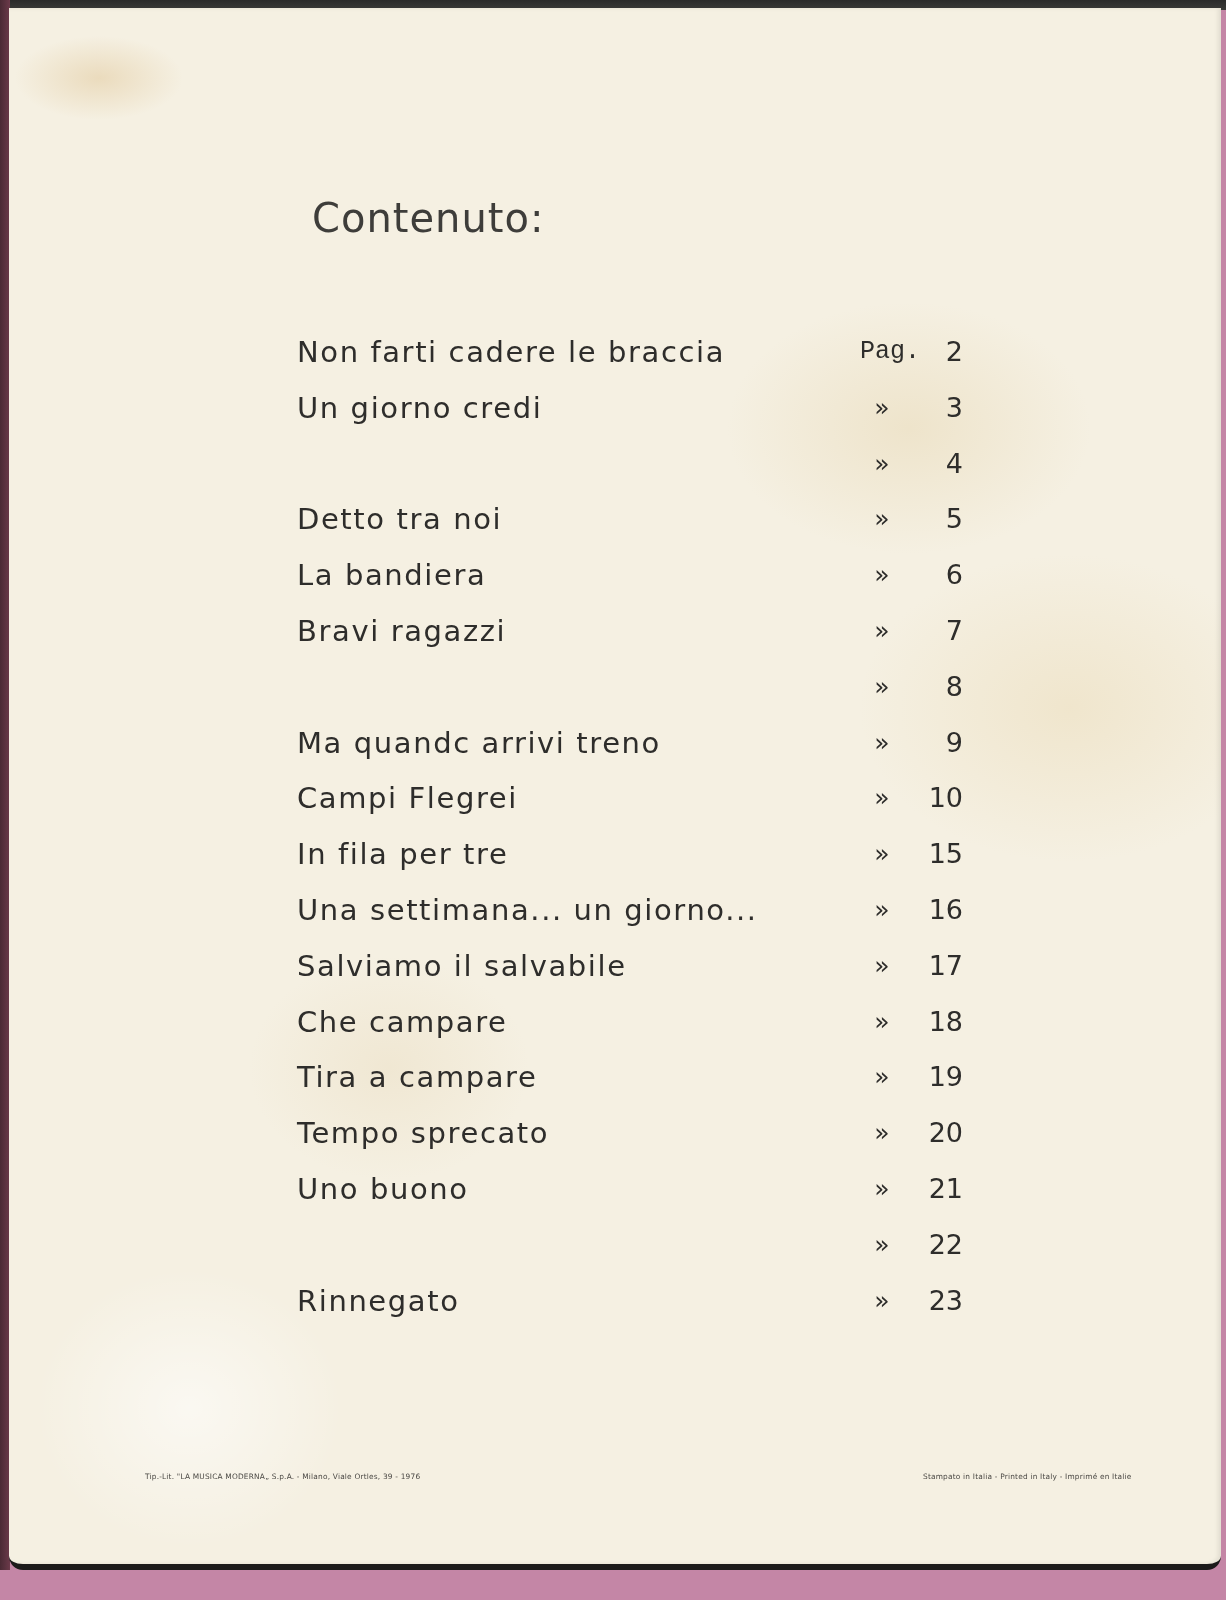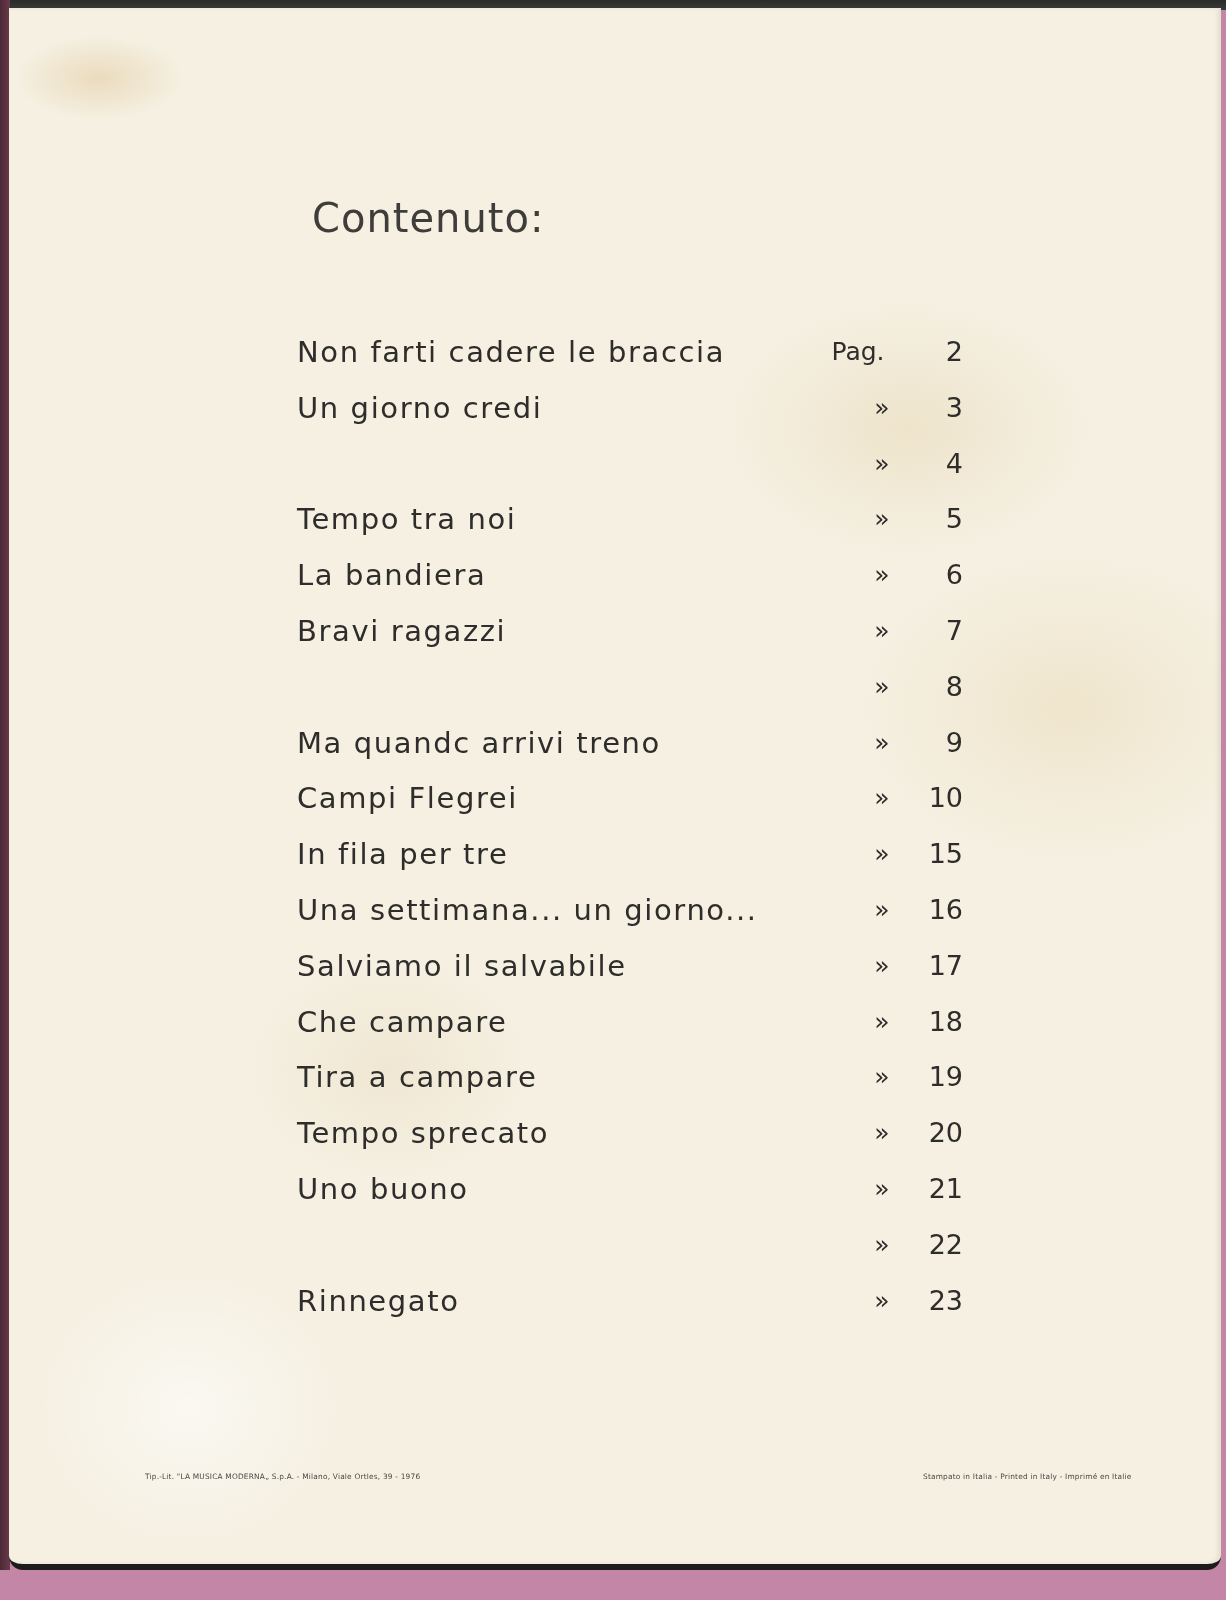--- a/index.html
+++ b/index.html
@@ -77,23 +77,24 @@
     .toc-marker {
       position: absolute;
       left: 560px;
       width: 50px;
       text-align: center;
       top: 0;
       font-size: 25px;
       letter-spacing: 0;
     }
     .toc-marker.first {
-      left: 528px;
+      left: 560px;
       width: 66px;
       font-size: 25px;
+      font-family: Liberation Mono, monospace;
     }
     .toc-page {
       position: absolute;
       right: 14px;
       top: 0;
       text-align: right;
       font-size: 27px;
       letter-spacing: 0;
     }
     .footer-left, .footer-right {
@@ -125,21 +126,21 @@
     <div class="toc-row">
       <span class="toc-title">Un giorno credi</span>
       <span class="toc-marker">»</span>
       <span class="toc-page">3</span>
     </div>
     <div class="toc-row">
       <span class="toc-marker">»</span>
       <span class="toc-page">4</span>
     </div>
     <div class="toc-row">
-      <span class="toc-title">Tempo tra noi</span>
+      <span class="toc-title">Detto tra noi</span>
       <span class="toc-marker">»</span>
       <span class="toc-page">5</span>
     </div>
     <div class="toc-row">
       <span class="toc-title">La bandiera</span>
       <span class="toc-marker">»</span>
       <span class="toc-page">6</span>
     </div>
     <div class="toc-row">
       <span class="toc-title">Bravi ragazzi</span>

